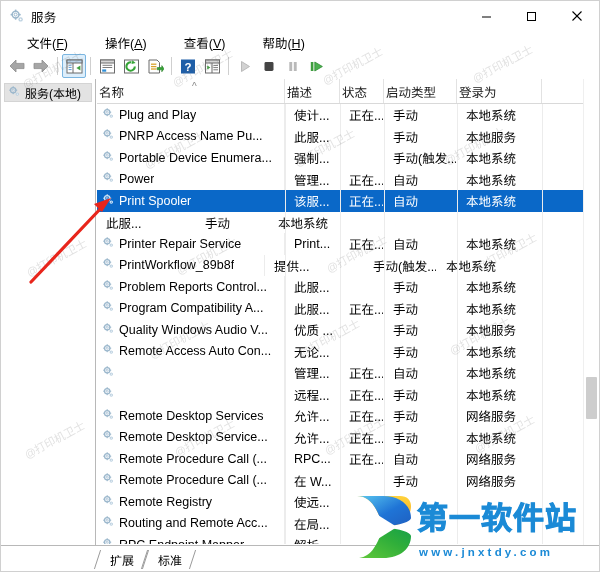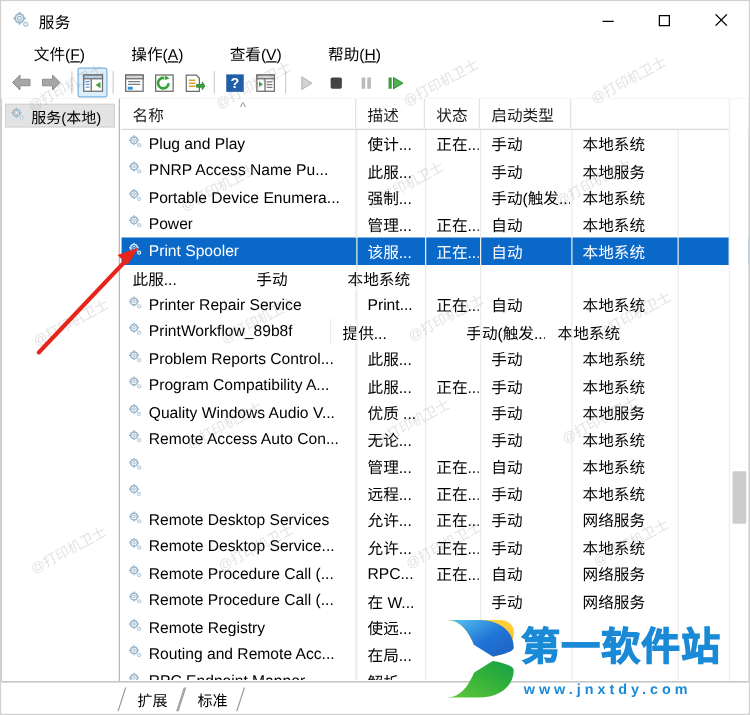--- a/index.html
+++ b/index.html
@@ -123,21 +123,21 @@
     margin: 0 4px;
     flex: 0 0 auto;
   }
   .tbbtn svg { display: block; }
 
   
   .content {
     display: flex;
     height: 466px;
     box-sizing: border-box;
-    background: #14532d;
+    background: #eab308;
   }
 
   
   .treepane {
     width: 95px;
     flex: 0 0 95px;
     border-right: 1px solid #b8b8b8;
     box-sizing: border-box;
     background: #ffffff;
     padding-top: 4px;
@@ -176,21 +176,21 @@
     background: #ffffff;
     position: relative;
   }
   .colhead .ch {
     box-sizing: border-box;
     border-right: 1px solid #e2e2e2;
     font-size: 12.5px;
     color: #1a1a1a;
     display: flex;
     align-items: center;
-    padding-left: 9px;
+    padding-left: 2px;
     position: relative;
     cursor: default;
     overflow: hidden;
     white-space: nowrap;
   }
   .sortcaret {
     position: absolute;
     left: 95px;
     top: 3px;
     font-size: 10px;
@@ -552,20 +552,23 @@
           <span class="sortcaret">^</span>
         </div>
         <div class="ch" style="width:55px">
           <span>描述</span>
         </div>
         <div class="ch" style="width:44px">
           <span>状态</span>
         </div>
         <div class="ch" style="width:73px">
           <span>启动类型</span>
+        </div>
+        <div class="ch" style="width:85px">
+          <span>登录为</span>
         </div>
         <div class="ch" style="flex:1 1 auto;border-right:none"></div>
       </div>
 
       <div class="rows" id="rows">
         <div class="gridline" style="left:188px"></div>
         <div class="gridline" style="left:243px"></div>
         <div class="gridline" style="left:287px"></div>
         <div class="gridline" style="left:360px"></div>
         <div class="gridline" style="left:445px"></div>

